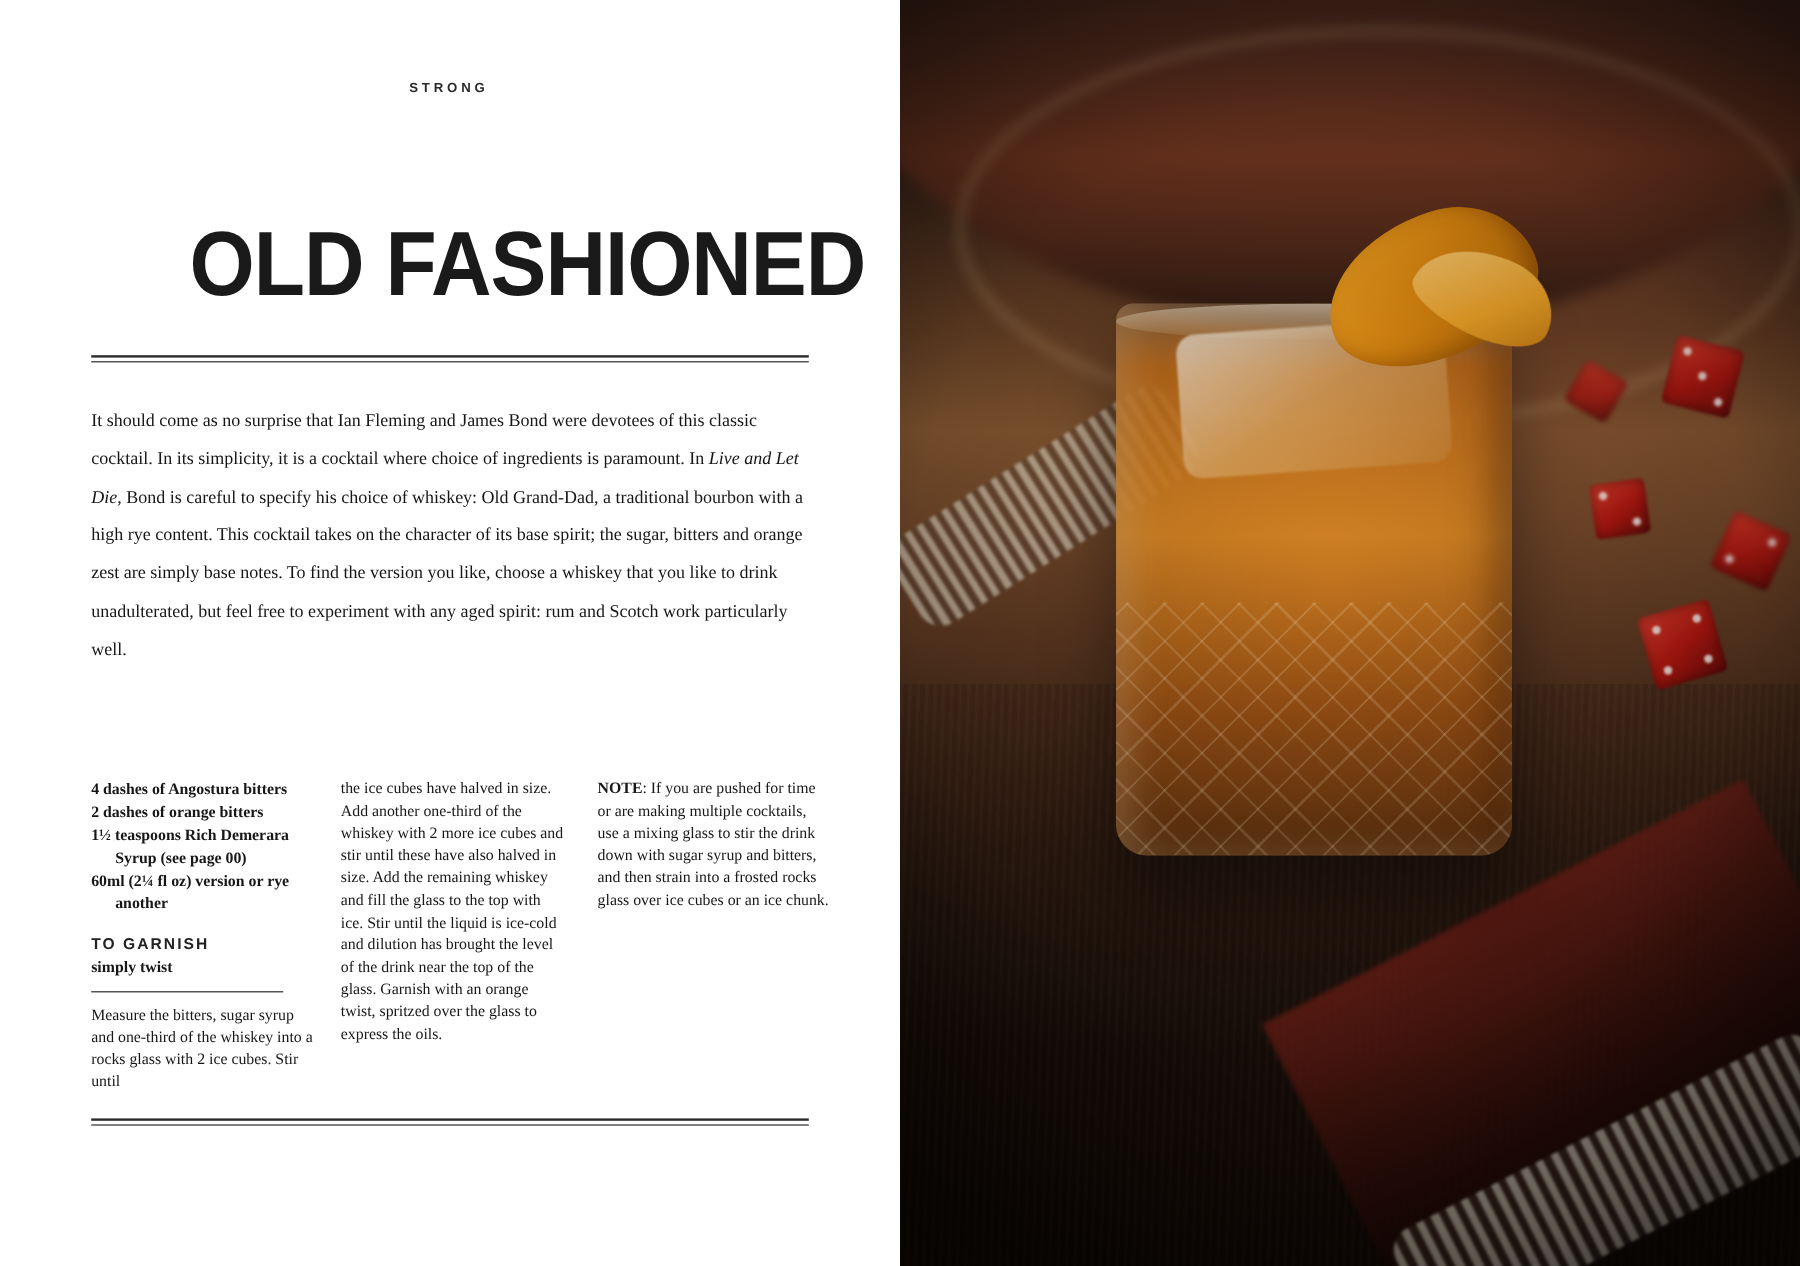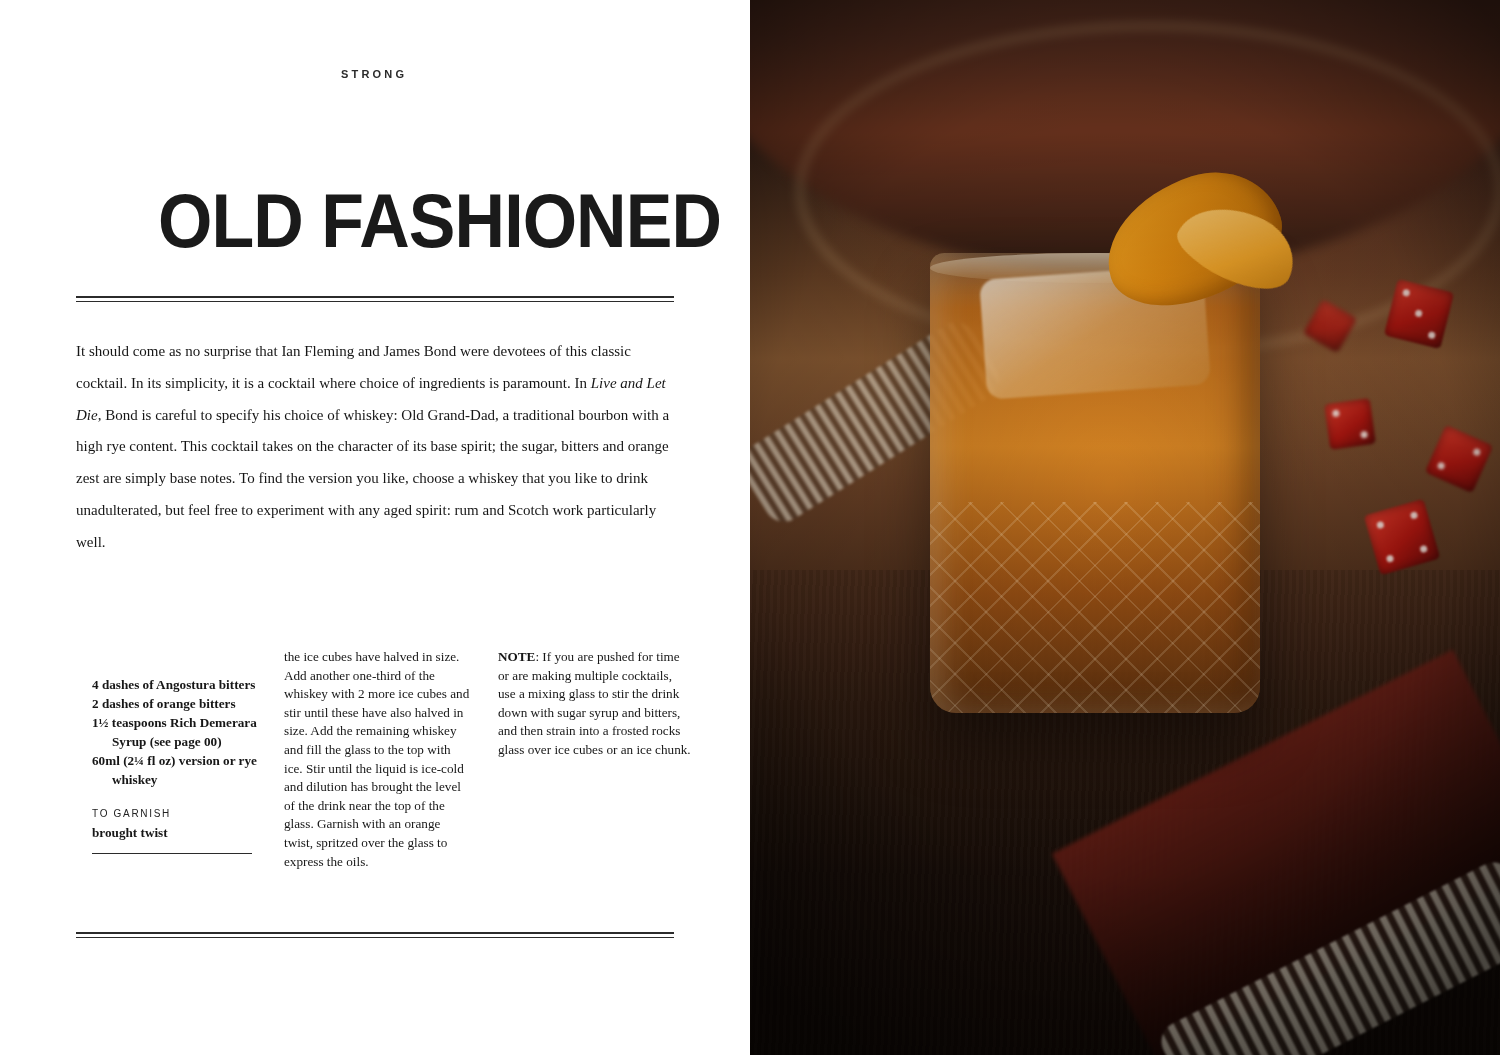--- a/index.html
+++ b/index.html
@@ -100,36 +100,36 @@
   }
 
   .col {
     position: absolute;
     top: 0;
     font-family: "Liberation Serif", serif;
     font-size: 13.2px;
     line-height: 18.6px;
     color: #171717;
   }
-  .col-1 { left: 16px; width: 188px; margin-top: 27px; }
+  .col-1 { left: 0; width: 188px; }
   .col-2 { left: 208px; width: 186px; }
   .col-3 { left: 422px; width: 194px; }
 
   .ingredients {
     font-weight: 700;
     font-size: 13.2px;
     line-height: 19px;
   }
   .ingredients .indent { display: block; padding-left: 20px; }
 
   .garnish-label {
     margin-top: 16px;
     font-family: "Liberation Sans", sans-serif;
-    font-weight: 400;
-    font-size: 10px;
+    font-weight: 700;
+    font-size: 13px;
     letter-spacing: 1.7px;
     color: #222;
   }
   .garnish-value {
     font-weight: 700;
     font-size: 13.2px;
     line-height: 18px;
   }
 
   .col-rule {
@@ -351,28 +351,29 @@
 
     <div class="cols">
 
       <div class="col col-1">
         <div class="ingredients">
           <div>4 dashes of Angostura bitters</div>
           <div>2 dashes of orange bitters</div>
           <div>1½ teaspoons Rich Demerara</div>
           <div class="indent">Syrup (see page 00)</div>
           <div>60ml (2¼ fl oz) version or rye</div>
-          <div class="indent">whiskey</div>
+          <div class="indent">another</div>
         </div>
 
         <div class="garnish-label">TO GARNISH</div>
-        <div class="garnish-value">brought twist</div>
+        <div class="garnish-value">simply twist</div>
 
         <div class="col-rule"></div>
 
+        <div class="method">Measure the bitters, sugar syrup and one-third of the whiskey into a rocks glass with 2 ice cubes. Stir until</div>
       </div>
 
       <div class="col col-2">
         <div class="method">the ice cubes have halved in size. Add another one-third of the whiskey with 2 more ice cubes and stir until these have also halved in size. Add the remaining whiskey and fill the glass to the top with ice. Stir until the liquid is ice-cold and dilution has brought the level of the drink near the top of the glass. Garnish with an orange twist, spritzed over the glass to express the oils.</div>
       </div>
 
       <div class="col col-3">
         <div>
           <span class="note-lead">NOTE</span><span>: If you are pushed for time or are making multiple cocktails, use a mixing glass to stir the drink down with sugar syrup and bitters, and then strain into a frosted rocks glass over ice cubes or an ice chunk.</span>
         </div>

